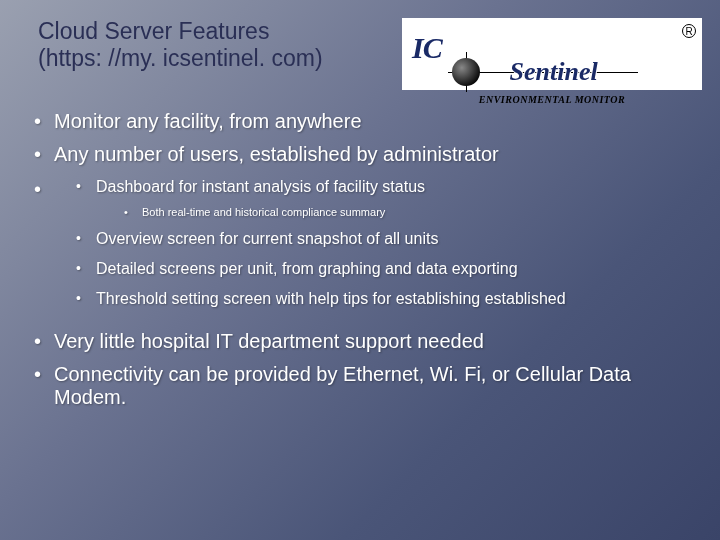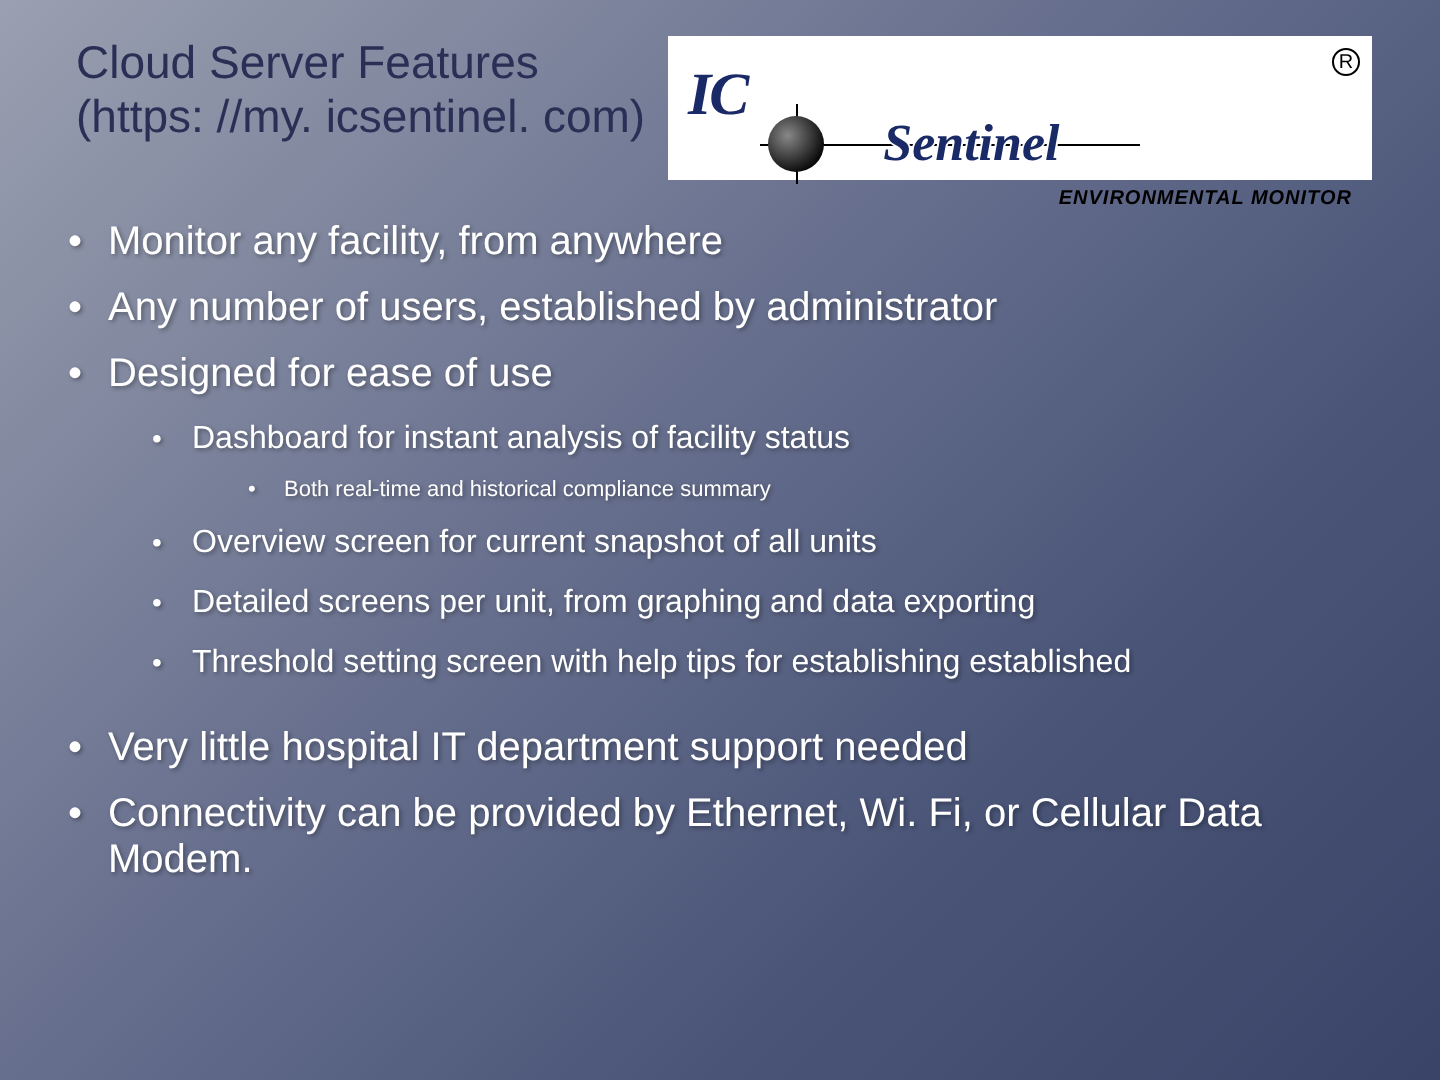--- a/index.html
+++ b/index.html
@@ -8,30 +8,30 @@
     height: 540px;
     overflow: hidden;
     font-family: Arial, Helvetica, sans-serif;
     background: linear-gradient(135deg, #9aa0b0 0%, #6a7290 40%, #4a5578 70%, #3a4468 100%);
     position: relative;
   }
   .header {
     display: flex;
     justify-content: space-between;
     align-items: flex-start;
-    padding: 18px 34px 0 38px;
+    padding: 18px 18px 0 38px;
   }
   .title-block {
     color: #2a2f55;
     font-family: Verdana, Geneva, sans-serif;
   }
   .title-line1 { font-size: 23px; font-weight: 400; }
   .title-line2 { font-size: 23px; font-weight: 400; margin-top: 0; }
   .logo-box {
-    width: 352px;
+    width: 300px;
     height: 72px;
     background: #fff;
     display: flex;
     flex-direction: column;
     justify-content: center;
     padding: 6px 10px;
     position: relative;
   }
   .logo-row { display: flex; align-items: center; gap: 6px; }
   .logo-ic {
@@ -85,24 +85,25 @@
     font-size: 10px;
     border: 1px solid #000;
     border-radius: 50%;
     width: 14px; height: 14px;
     display: flex; align-items: center; justify-content: center;
   }
   .logo-tag {
     font-size: 10px;
     font-weight: 900;
     letter-spacing: 0.5px;
-    text-align: right;
+    text-align: center;
     margin-top: 2px;
     font-style: italic;
     color: #000;
+    font-family: Liberation Serif, serif;
   }
 
   ul.main {
     list-style: none;
     padding: 20px 30px 0 30px;
     color: #fff;
   }
   ul.main > li {
     position: relative;
     padding-left: 24px;
@@ -170,21 +171,20 @@
     </div>
     <span class="logo-reg">R</span>
     <div class="logo-tag">ENVIRONMENTAL MONITOR</div>
   </div>
 </div>
 
 <ul class="main">
   <li><span>Monitor any facility, from anywhere</span></li>
   <li><span>Any number of users, established by administrator</span></li>
   <li>
-    <span>Designed for ease of use</span>
     <ul class="sub1">
       <li>
         <span>Dashboard for instant analysis of facility status</span>
         <ul class="sub2">
           <li><span>Both real-time and historical compliance summary</span></li>
         </ul>
       </li>
       <li><span>Overview screen for current snapshot of all units</span></li>
       <li><span>Detailed screens per unit, from graphing and data exporting</span></li>
       <li><span>Threshold setting screen with help tips for establishing established</span></li>

